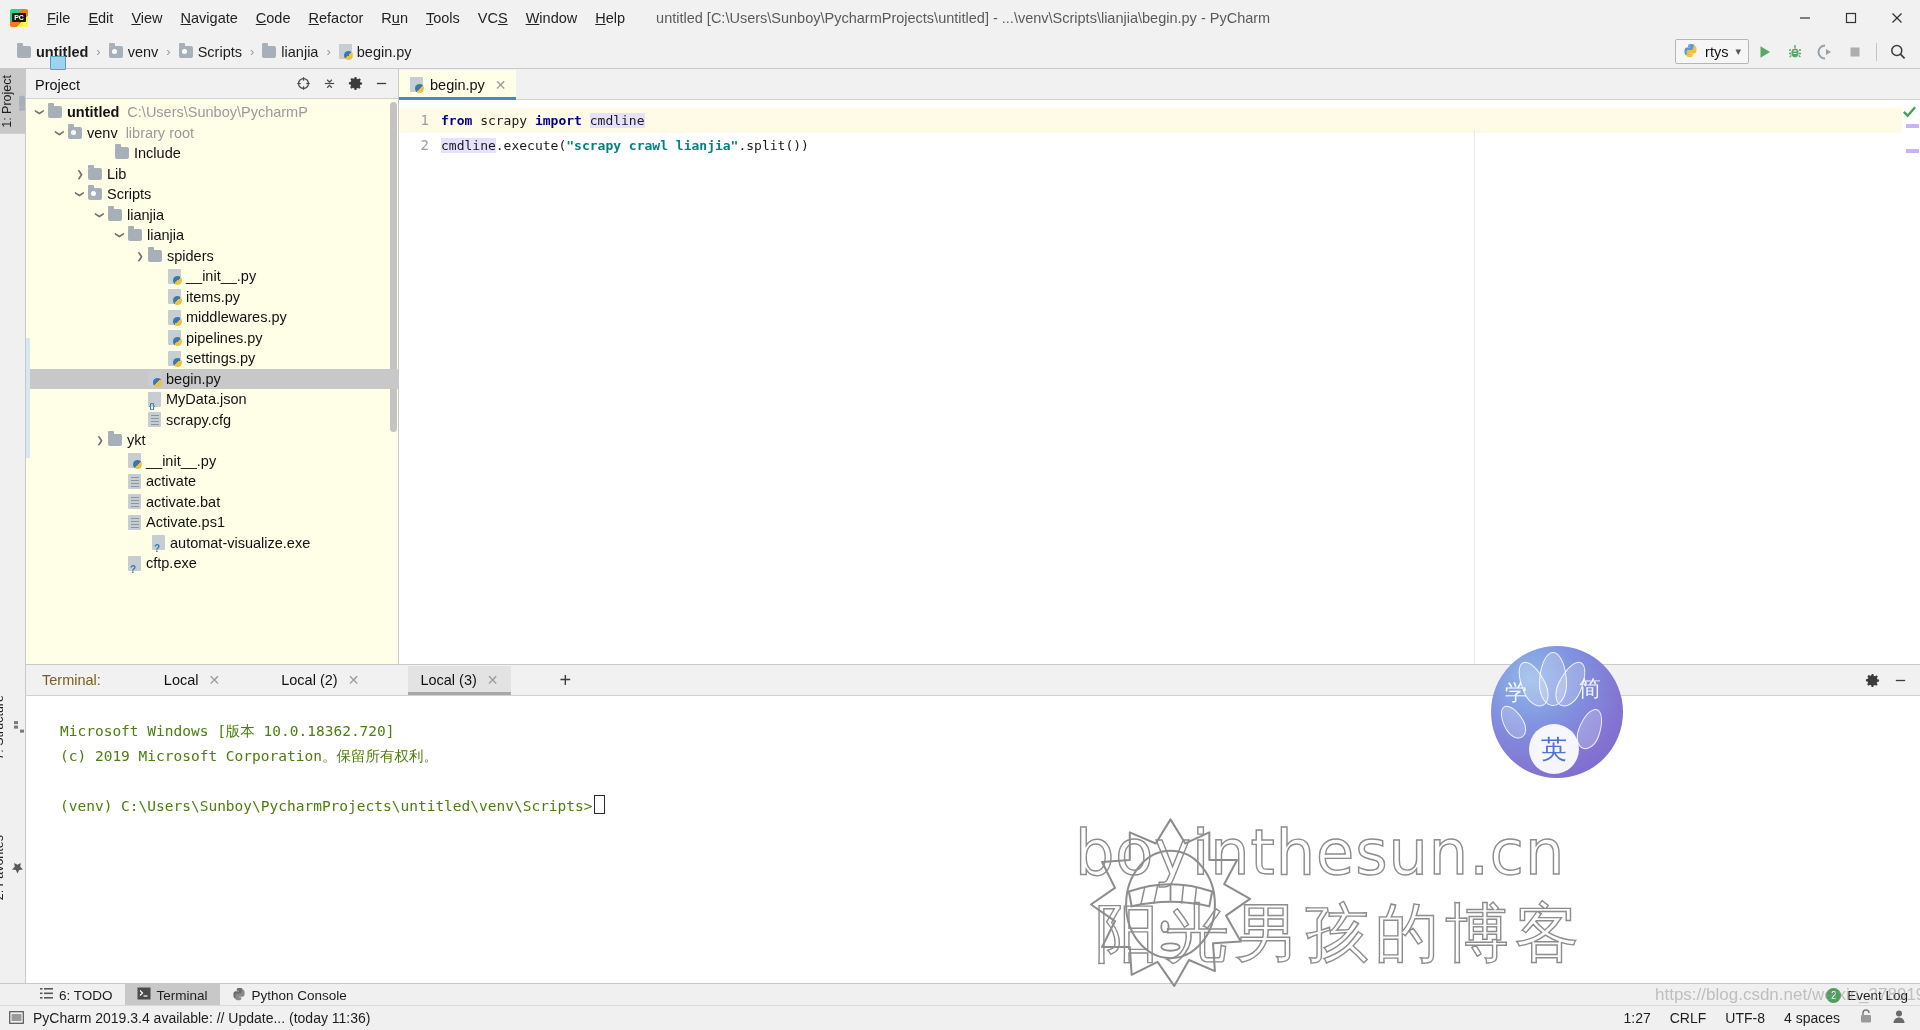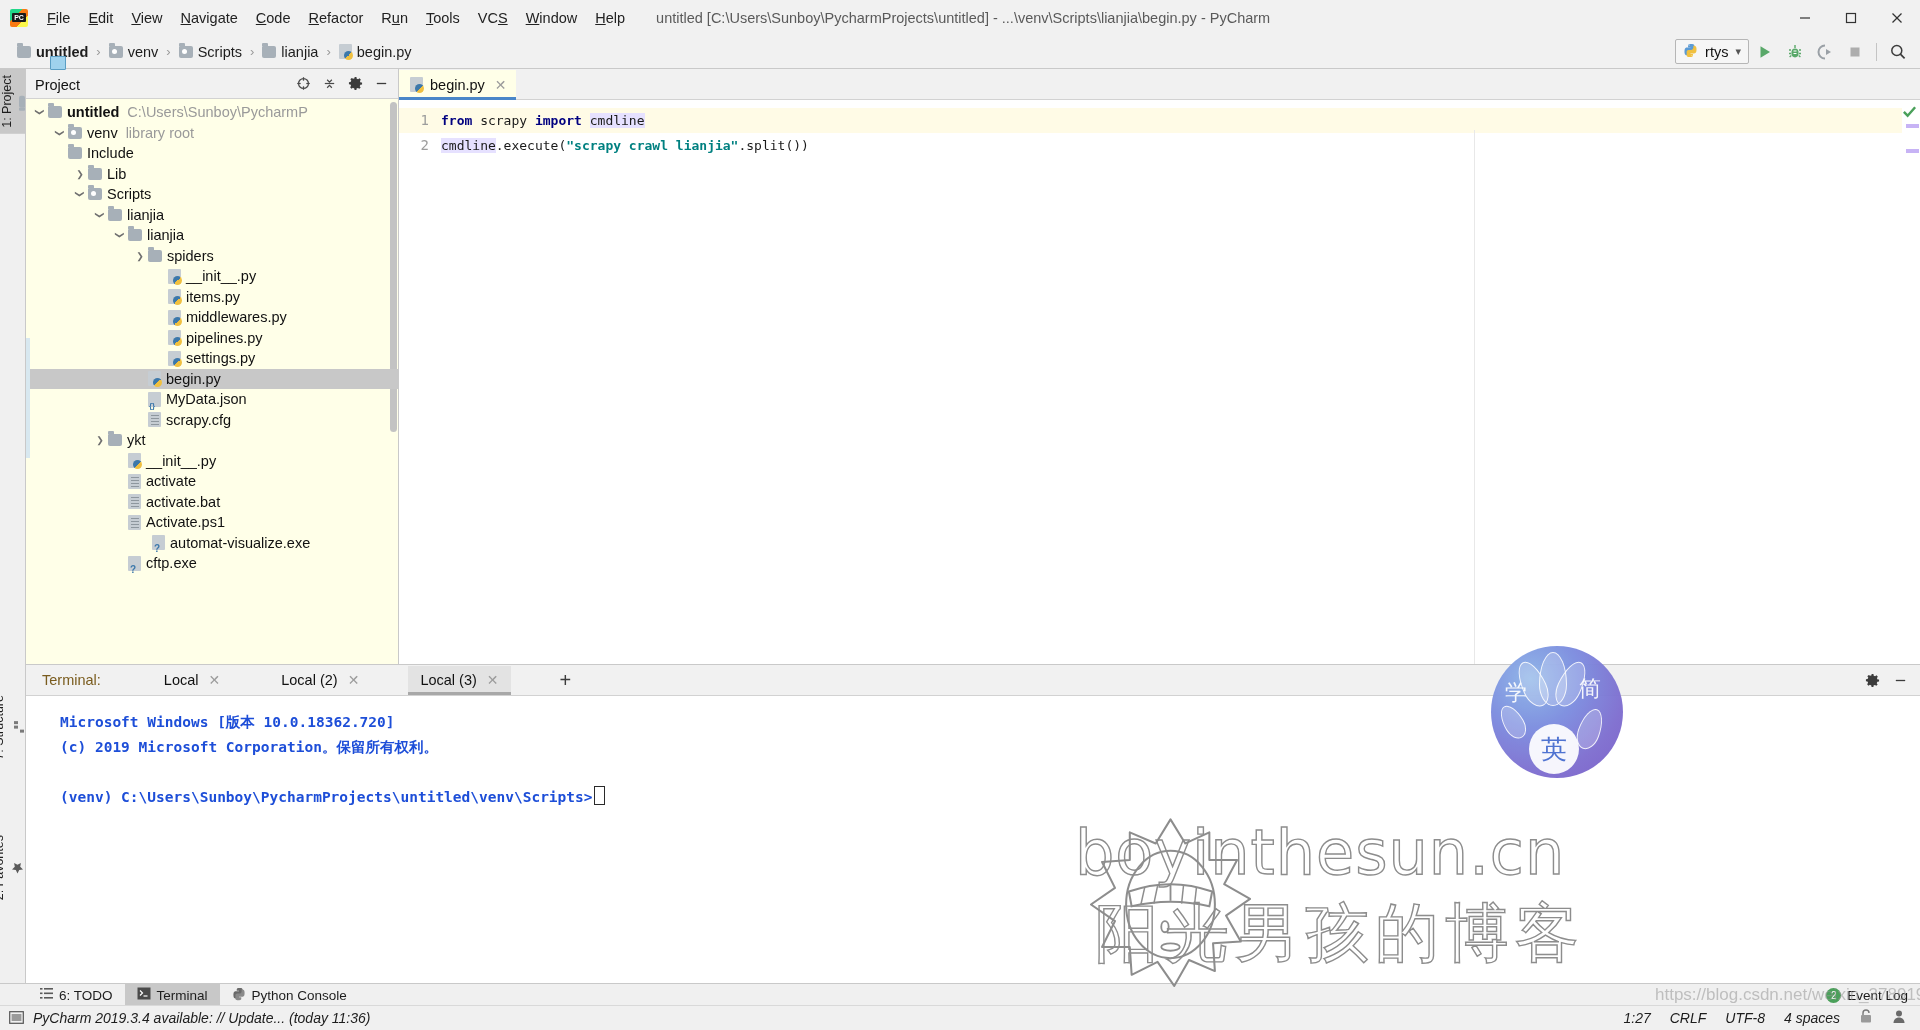--- a/index.html
+++ b/index.html
@@ -237,23 +237,23 @@
     display: flex; align-items: center; gap: 7px; height: 29px; padding: 0 12px;
     font-size: 14.5px; color: #111; cursor: default; position: relative;
   }
   .tterm-tab.active { background: #e3e3e3; }
   .tterm-tab.active::after{
     content:""; position:absolute; left:0; right:0; bottom:0; height:3px; background:#a8a8a8;
   }
   .term-add { font-size: 20px; color:#3c3c3c; padding: 0 12px; cursor: default; line-height: 1;}
   .term-header-actions { margin-left:auto; display:flex; align-items:center; gap:4px; padding-right:8px;}
   .term-body {
-    flex: 1 1 auto; background: #ffffff; padding: 14px 0 0 34px;
-    font-family: "DejaVu Sans Mono", monospace; font-size: 14.5px; color: #1d4ed8;
-    position: relative; overflow: hidden; font-weight: bold;
+    flex: 1 1 auto; background: #ffffff; padding: 23px 0 0 34px;
+    font-family: "DejaVu Sans Mono", monospace; font-size: 14.5px; color: #4d7c0f;
+    position: relative; overflow: hidden;
   }
   .term-line { height: 25px; line-height: 25px; white-space: pre; }
   .term-caret {
     display:inline-block; width:9px; height:17px; border:1px solid #2a2a2a;
     vertical-align:-3px; margin-left:1px;
   }
   .term-scroll-left {
     position:absolute; left:26px; top:338px; width:4px; height:120px; background:#d8e8f0;
   }
 
@@ -270,21 +270,21 @@
   .bs-btn.active { background: #c8c8c8; }
   .bs-right { margin-left: auto; display: flex; align-items: center; padding-right: 12px; gap:6px;}
   .evt-badge {
     width: 15px; height: 15px; border-radius: 50%; background: #4aa05a; color: #fff;
     font-size: 10px; display: flex; align-items: center; justify-content: center;
   }
 
   .statusbar {
     position: absolute; left: 0; right: 0; bottom: 0; height: 24px;
     background: #f0f0f0; border-top: 1px solid #d9d9d9;
-    display: flex; align-items: center; font-style: italic;
+    display: flex; align-items: center;
   }
   .sb-left { display: flex; align-items: center; gap: 9px; margin-left: 9px; }
   .sb-msg { font-size: 14px; color: #1d1d1d; }
   .sb-right { margin-left: auto; display: flex; align-items: center; gap: 19px; padding-right: 14px; }
   .sb-item { font-size: 14px; color: #1d1d1d; cursor: default; }
 
   
   .wm-logo {
     position: absolute; left: 1491px; top: 646px; width: 132px; height: 132px;
     border-radius: 50%; pointer-events: none; z-index: 40;
@@ -514,21 +514,21 @@
           <span class="tw-sub">C:\Users\Sunboy\PycharmP</span>
         </div>
         <div class="tree-row" style="padding-left: 26px;">
           <span class="tw-arrow" style="transform: rotate(90deg);">❯</span>
           <span class="tw-ico">
             <span class="ico-folder lib"></span>
           </span>
           <span class="tw-label">venv</span>
           <span class="tw-sub">library root</span>
         </div>
-        <div class="tree-row" style="padding-left: 26px;">
+        <div class="tree-row" style="padding-left: 46px; margin-left: 27px;">
           <span class="tw-arrow"></span>
           <span class="tw-ico">
             <span class="ico-folder"></span>
           </span>
           <span class="tw-label">Include</span>
         </div>
         <div class="tree-row" style="padding-left: 46px;">
           <span class="tw-arrow">❯</span>
           <span class="tw-ico">
             <span class="ico-folder"></span>

